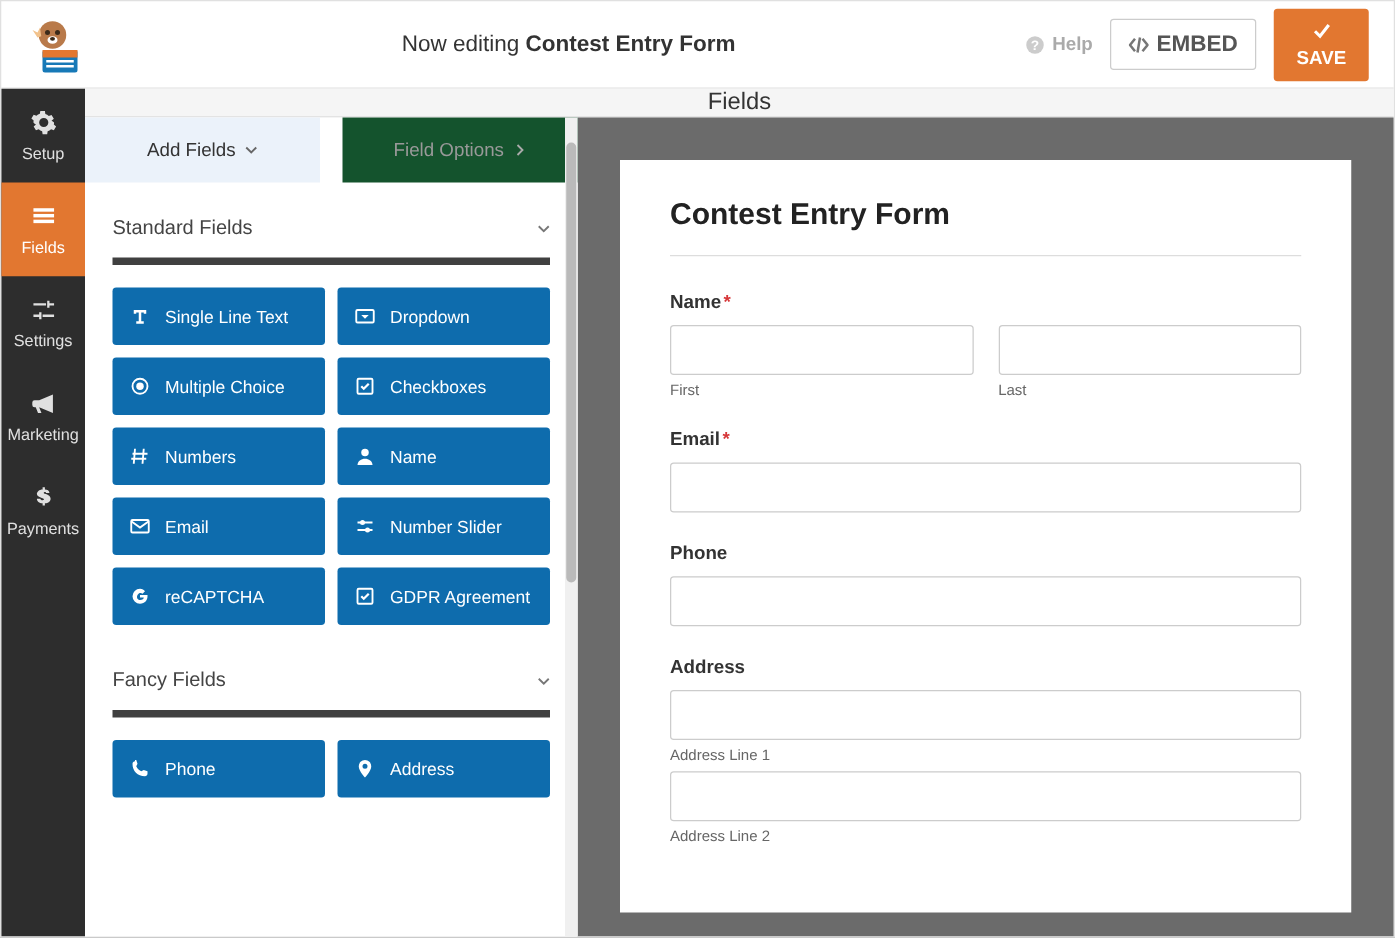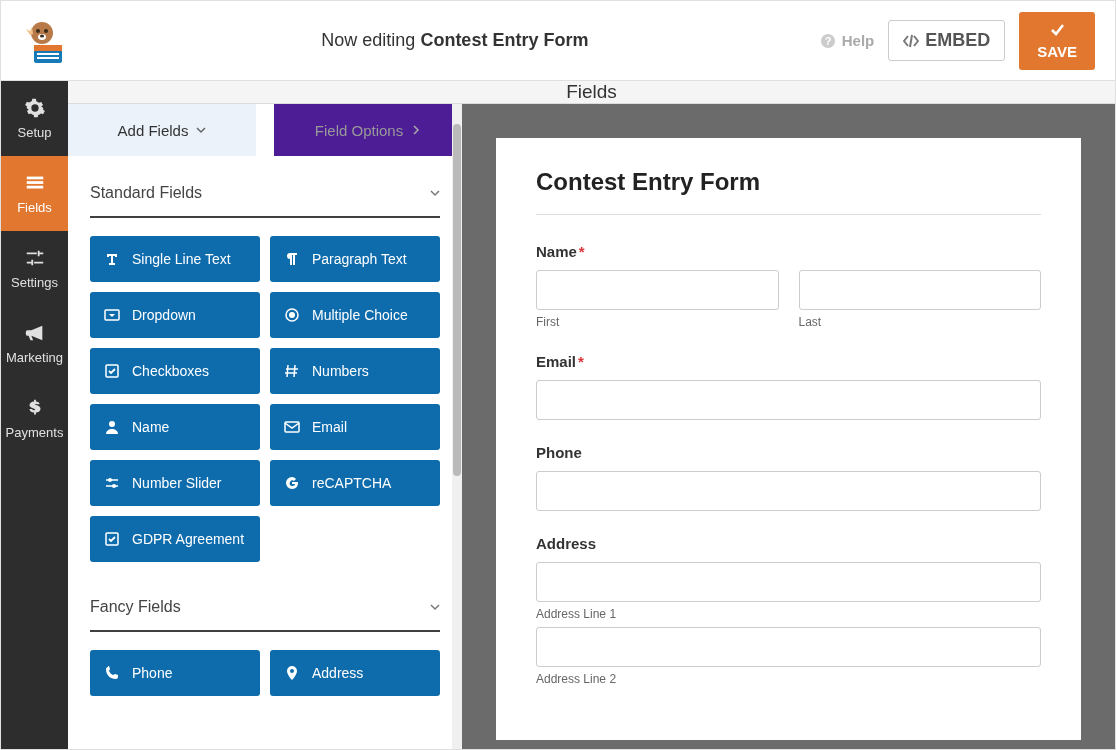--- a/index.html
+++ b/index.html
@@ -1,19 +1,19 @@
 <!DOCTYPE html>
 <html><head>
 <meta charset="utf-8">
 <style>
 * { box-sizing: border-box; margin: 0; padding: 0; }
 body { font-family: -apple-system, BlinkMacSystemFont, "Segoe UI", Arial, sans-serif; width: 1116px; height: 750px; overflow: hidden; background: #fff; border: 1px solid #e0e0e0; }
 
 
-.header { height: 80px; display: flex; align-items: center; border-bottom: 1px solid #e0e0e0; }
+.header { height: 70px; display: flex; align-items: center; border-bottom: 1px solid #e0e0e0; }
 .logo { width: 89px; height: 70px; display: flex; align-items: center; justify-content: center; }
 .logo svg { width: 48px; height: 48px; }
 .title-area { flex: 1; text-align: center; font-size: 18px; color: #333; }
 .title-area .bold { font-weight: 700; }
 .header-actions { display: flex; align-items: center; gap: 14px; padding-right: 20px; }
 .help { color: #aaa; font-size: 15px; font-weight: 600; display: flex; align-items: center; gap: 6px; cursor: pointer; }
 .embed-btn { border: 1px solid #ccc; background: #fff; color: #555; font-size: 18px; font-weight: 600; padding: 9px 14px; border-radius: 3px; display: flex; align-items: center; gap: 6px; cursor: pointer; }
 .save-btn { background: #e27730; color: #fff; font-size: 15px; font-weight: 700; padding: 10px 18px; border: none; border-radius: 3px; display: flex; align-items: center; gap: 6px; cursor: pointer; flex-direction: column; }
 
 
@@ -26,23 +26,23 @@
 .content { flex: 1; display: flex; flex-direction: column; background: #f1f1f1; }
 .content-header { height: 50px; display: flex; align-items: center; justify-content: center; font-size: 19px; color: #333; background: #f5f5f5; border-bottom: 1px solid #ddd; }
 
 .content-body { flex: 1; display: flex; position: relative; }
 
 
 .panel { width: 394px; background: #fff; display: flex; flex-direction: column; position: relative; }
 .panel-tabs { height: 52px; display: flex; gap: 18px; }
 .panel-tab { flex: 1; display: flex; align-items: center; justify-content: center; gap: 8px; font-size: 15px; cursor: pointer; }
 .panel-tab.active { background: #ebf2fa; color: #333; }
-.panel-tab.inactive { background: #4c1d95; color: #999; }
+.panel-tab.inactive { background: #14532d; color: #999; }
 .panel-body { flex: 1; overflow-y: auto; padding: 14px 22px 22px 22px; }
-.group-header { display: flex; align-items: center; justify-content: space-between; color: #444; font-size: 16px; padding: 14px 0; border-bottom: 2px solid #404040; margin-bottom: 18px; cursor: pointer; }
+.group-header { display: flex; align-items: center; justify-content: space-between; color: #444; font-size: 16px; padding: 14px 0; border-bottom: 6px solid #404040; margin-bottom: 18px; cursor: pointer; }
 .group-header.spaced { margin-top: 22px; text-align: right; }
 .field-grid { display: grid; grid-template-columns: 1fr 1fr; gap: 10px; }
 .field-btn { background: #0e6cad; color: #fff; border: none; border-radius: 3px; height: 46px; display: flex; align-items: center; gap: 12px; padding: 16px 14px; font-size: 14px; text-align: left; cursor: pointer; }
 .field-btn svg { width: 16px; height: 16px; fill: currentColor; flex-shrink: 0; }
 
 .scroll-track { position: absolute; right: 0; top: 0; width: 10px; height: 100%; background: #f0f0f0; }
 .scroll-thumb { position: absolute; top: 20px; left: 1px; width: 8px; height: 352px; background: #bababa; border-radius: 4px; }
 
 
 .preview-area { flex: 1; background: #6b6b6b; padding: 34px; overflow: hidden; }
@@ -165,26 +165,20 @@
             <svg class="chev" viewBox="0 0 10 10">
                 <path d="M1 3l4 4 4-4" stroke="#777" stroke-width="1.5" fill="none"></path>
               </svg>
           </div>
           <div class="field-grid">
             <button class="field-btn">
                 <svg viewBox="0 0 16 16">
                   <path d="M3 3h10v3h-2V5H9v7h2v2H5v-2h2V5H5v1H3z"></path>
                 </svg>
                 <span>Single Line Text</span>
-              </button>
-            <button class="field-btn">
-                <svg viewBox="0 0 16 16">
-                  <path d="M6 2a3 3 0 000 6v6h2V4h1v10h2V4h2V2H6z"></path>
-                </svg>
-                <span>Paragraph Text</span>
               </button>
             <button class="field-btn">
                 <svg viewBox="0 0 16 16">
                   <rect x="1" y="3" width="14" height="10" rx="1" fill="none" stroke="currentColor" stroke-width="1.5"></rect>
                   <path d="M5 7l3 3 3-3z"></path>
                 </svg>
                 <span>Dropdown</span>
               </button>
             <button class="field-btn">
                 <svg viewBox="0 0 16 16">

